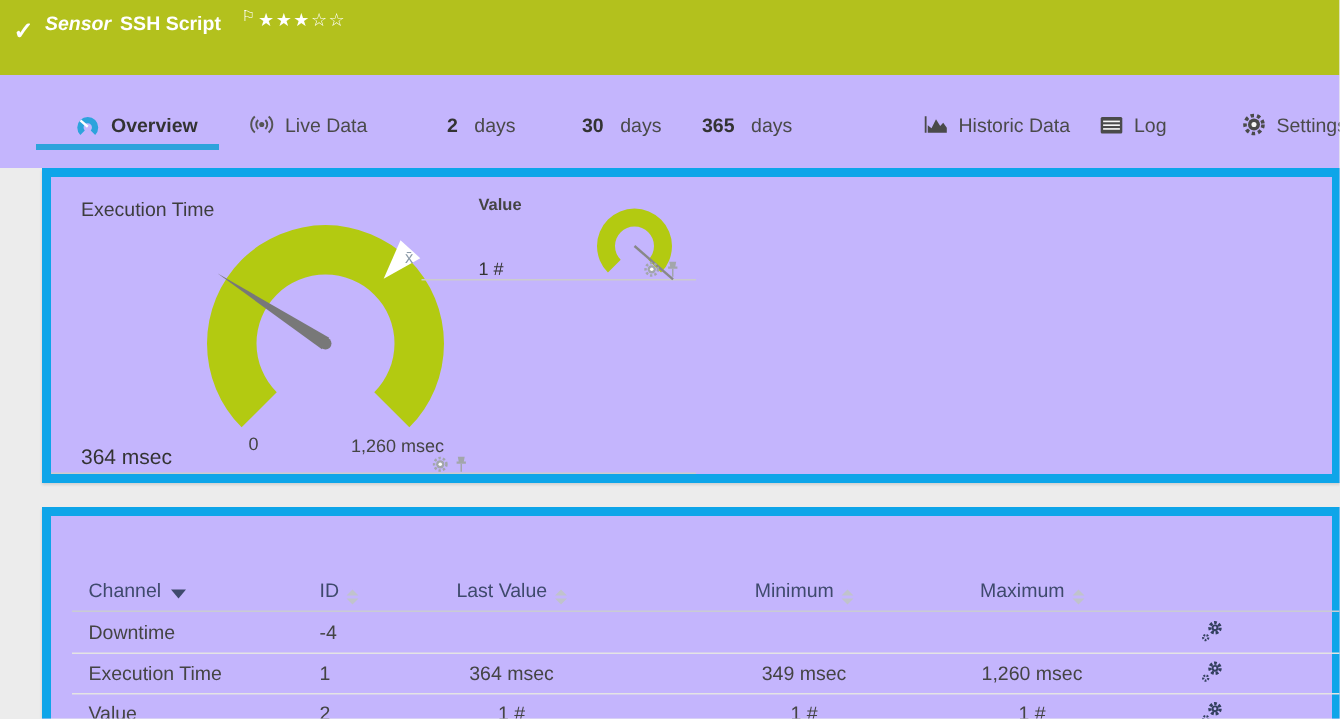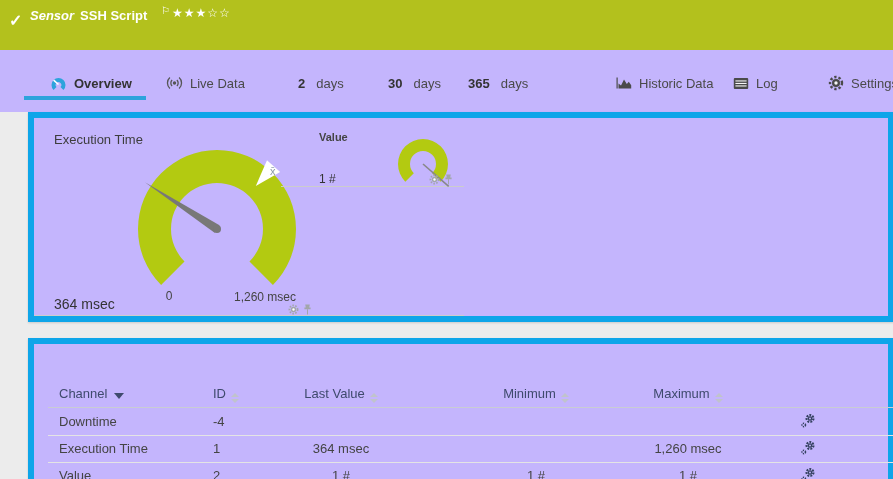--- a/index.html
+++ b/index.html
@@ -227,20 +227,21 @@
           <circle cx="3.8" cy="12" r="1.7" fill="none" stroke="#33405f" stroke-width="1.5" stroke-dasharray="1.2 0.9"></circle>
         </svg>
       </div>
     </div>
     <div class="row-sep" style="top:91px;"></div>
 
     <div class="trow" style="top:91px;">
       <div class="tcell col-channel">Execution Time</div>
       <div class="tcell col-id">1</div>
       <div class="tcell col-last">364 msec</div>
+      <div class="tcell col-min">349 msec</div>
       <div class="tcell col-max">1,260 msec</div>
       <div class="tcell col-gear">
         <svg width="16" height="16" viewBox="0 0 16 16">
           <circle cx="10" cy="5.5" r="3.4" fill="none" stroke="#33405f" stroke-width="2.2" stroke-dasharray="1.8 1.2"></circle>
           <circle cx="10" cy="5.5" r="1.6" fill="none" stroke="#33405f" stroke-width="1.3"></circle>
           <circle cx="3.8" cy="12" r="1.7" fill="none" stroke="#33405f" stroke-width="1.5" stroke-dasharray="1.2 0.9"></circle>
         </svg>
       </div>
     </div>
     <div class="row-sep" style="top:118px;"></div>

